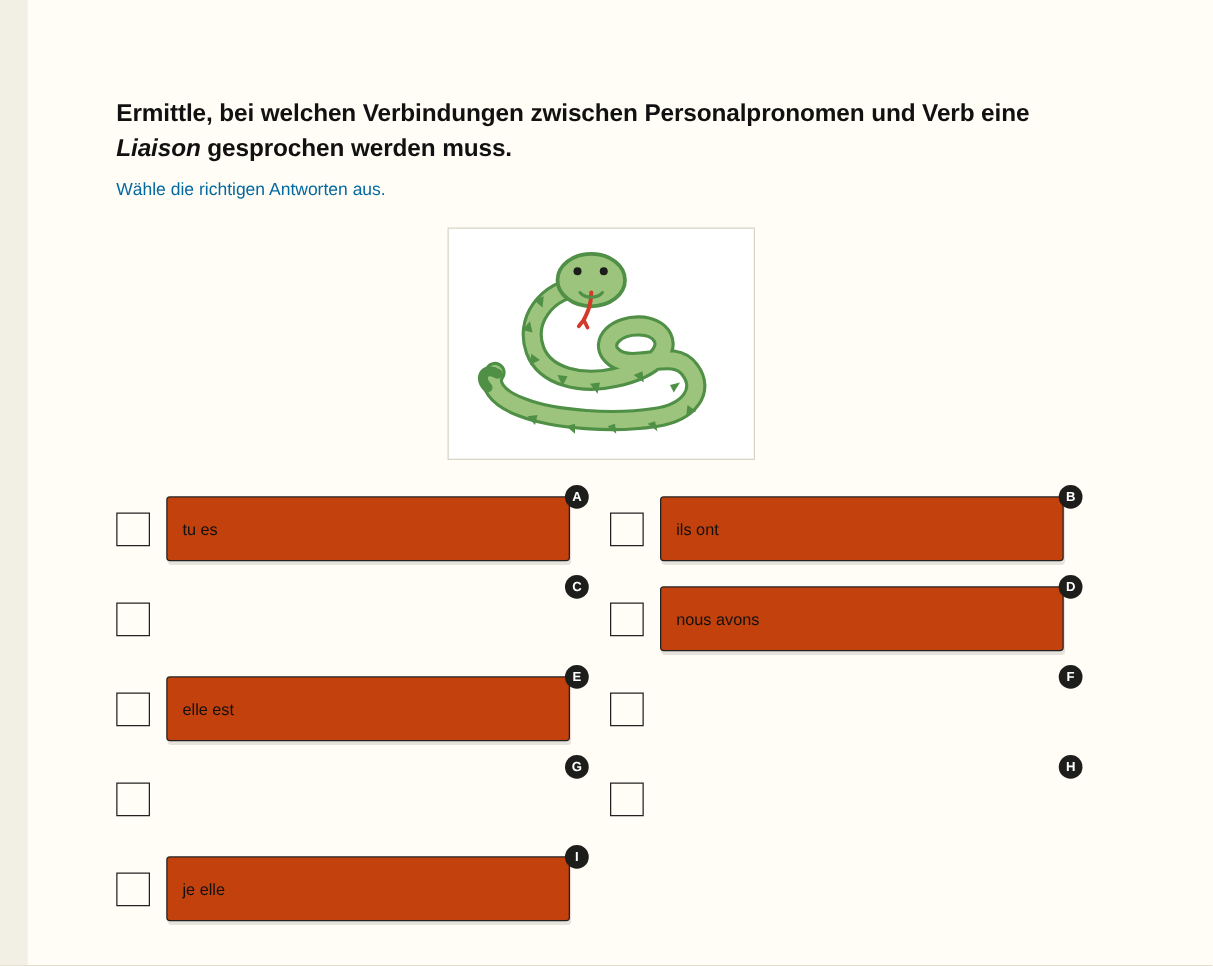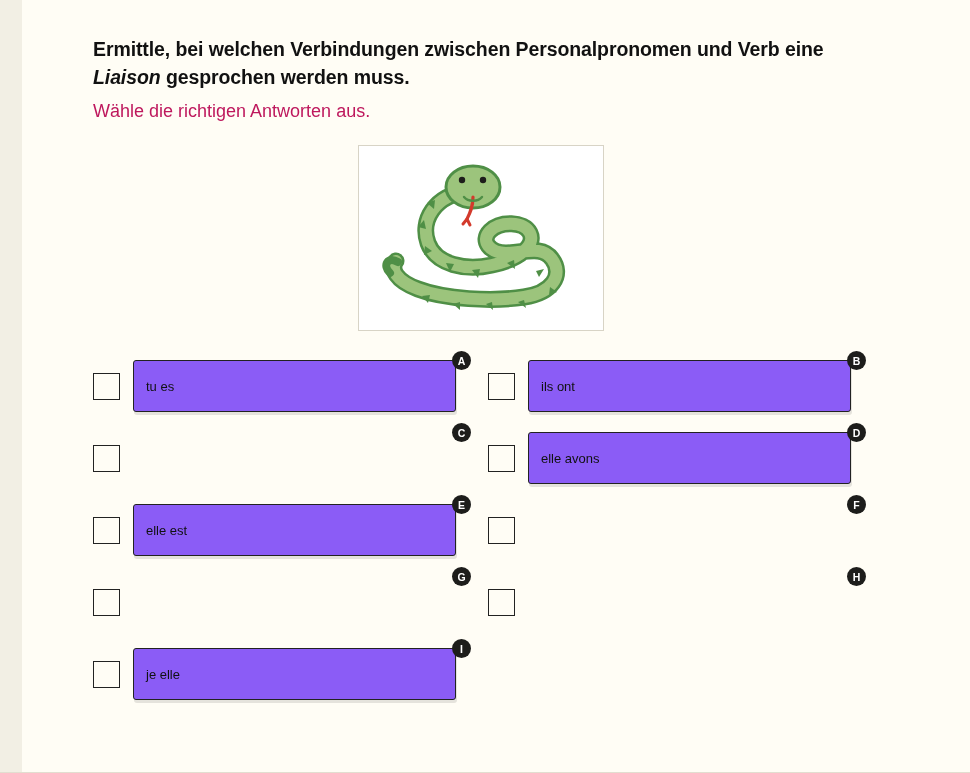--- a/index.html
+++ b/index.html
@@ -23,39 +23,39 @@
     border-right: 1px solid #e6e2d3;
   }
   .page {
     position: absolute;
     left: 22px; top: 0;
     width: 948px;
     height: 773px;
     background: #fffdf5;
   }
   .content {
-    padding: 36px 0 0 71px;
+    padding: 78px 0 0 71px;
     width: 800px;
   }
   .title {
     font-size: 19.5px;
     font-weight: bold;
     line-height: 1.42;
     letter-spacing: -0.1px;
     margin: 0 0 0 0;
     color: #111111;
     width: 775px;
   }
   .title .it {
     font-style: italic;
     font-weight: bold;
   }
   .subtitle {
-    font-size: 18px;
-    color: #be185d;
+    font-size: 14px;
+    color: #0369a1;
     margin-top: 10px;
     margin-bottom: 0;
   }
   .image-wrap {
     margin-top: 23px;
     width: 775px;
     display: flex;
     justify-content: center;
   }
   .image-box {
@@ -91,21 +91,21 @@
     box-sizing: border-box;
     flex: 0 0 auto;
     cursor: pointer;
   }
   .ansbox {
     margin-left: 13px;
     width: 323px;
     height: 52px;
     border: 1.6px solid #222;
     border-radius: 3px;
-    background: #8b5cf6;
+    background: #c2410c;
     box-sizing: border-box;
     display: flex;
     align-items: center;
     padding-left: 12px;
     font-size: 13px;
     color: #111;
     box-shadow: 1px 3px 0 0 rgba(0,0,0,0.10);
   }
   .badge {
     position: absolute;
@@ -192,21 +192,21 @@
         <div class="badge">B</div>
       </div>
 
       <div class="opt">
         <div class="checkbox"></div>
         <div class="badge">C</div>
       </div>
 
       <div class="opt right">
         <div class="checkbox"></div>
-        <div class="ansbox">elle avons</div>
+        <div class="ansbox">nous avons</div>
         <div class="badge">D</div>
       </div>
 
       <div class="opt">
         <div class="checkbox"></div>
         <div class="ansbox">elle est</div>
         <div class="badge">E</div>
       </div>
 
       <div class="opt right">

